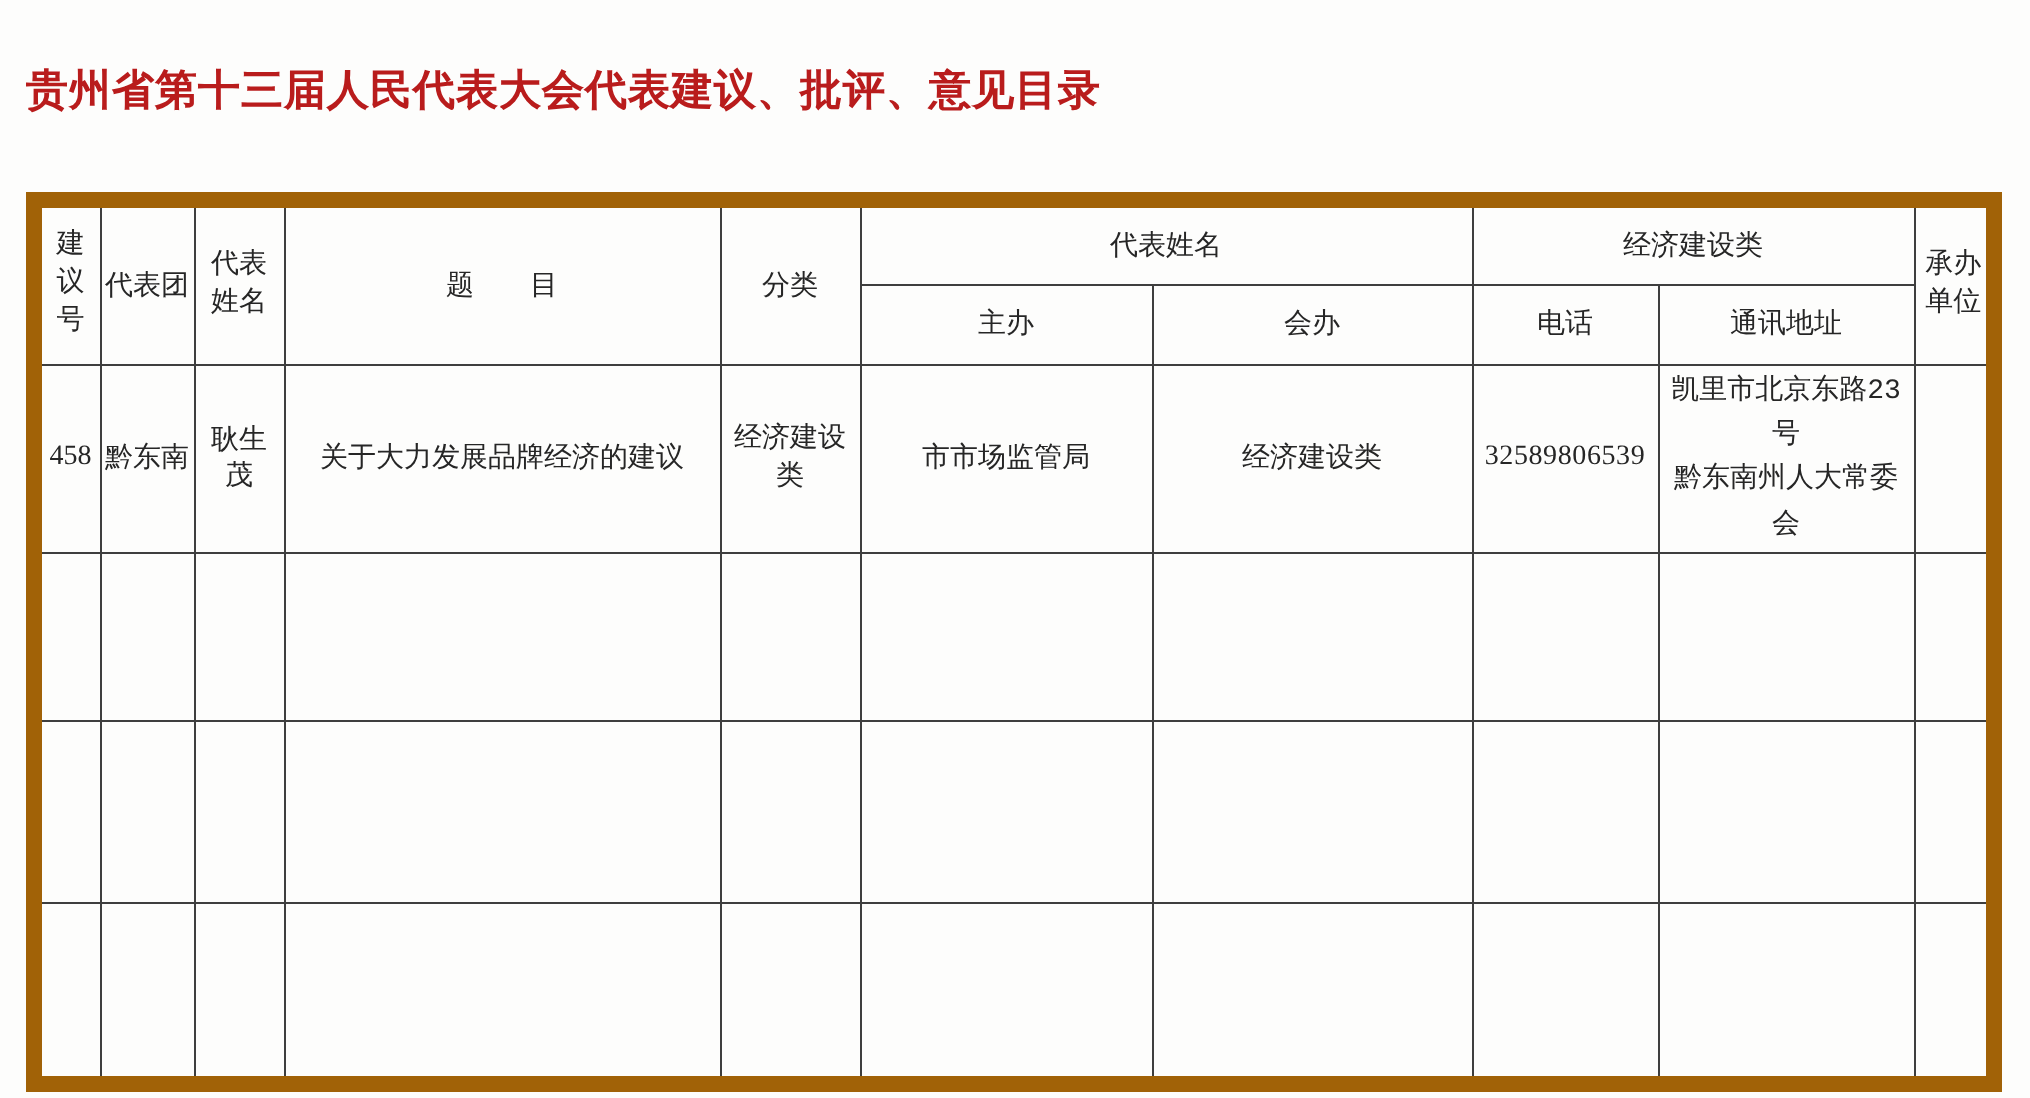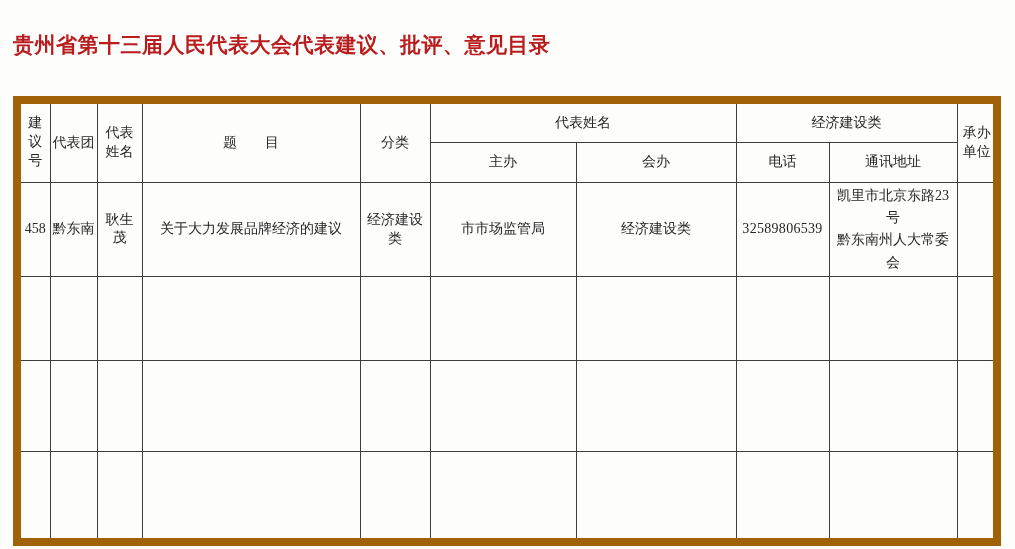--- a/index.html
+++ b/index.html
@@ -46,20 +46,21 @@
   
   .w1 { display:inline-block; width:1.25em; line-height:1.35; word-break:break-all; }
   .w2 { display:inline-block; width:2.45em; line-height:1.35; word-break:break-all; }
   .cat  { line-height:1.4;margin-top:43px; }
   .addr {
     font-size:13px;
     text-align:left;
     padding:0 5px;
     white-space:pre-line;
     line-height:1.6;
+    font-family:Liberation Mono, monospace;
   }
   .phone { font-size:13.5px; letter-spacing:0.3px; }
   .topic-data { font-size:14px; }
 </style>
 </head>
 <body>
 
 <div class="page">
 
   <div class="title">贵州省第十三届人民代表大会代表建议、批评、意见目录</div>

